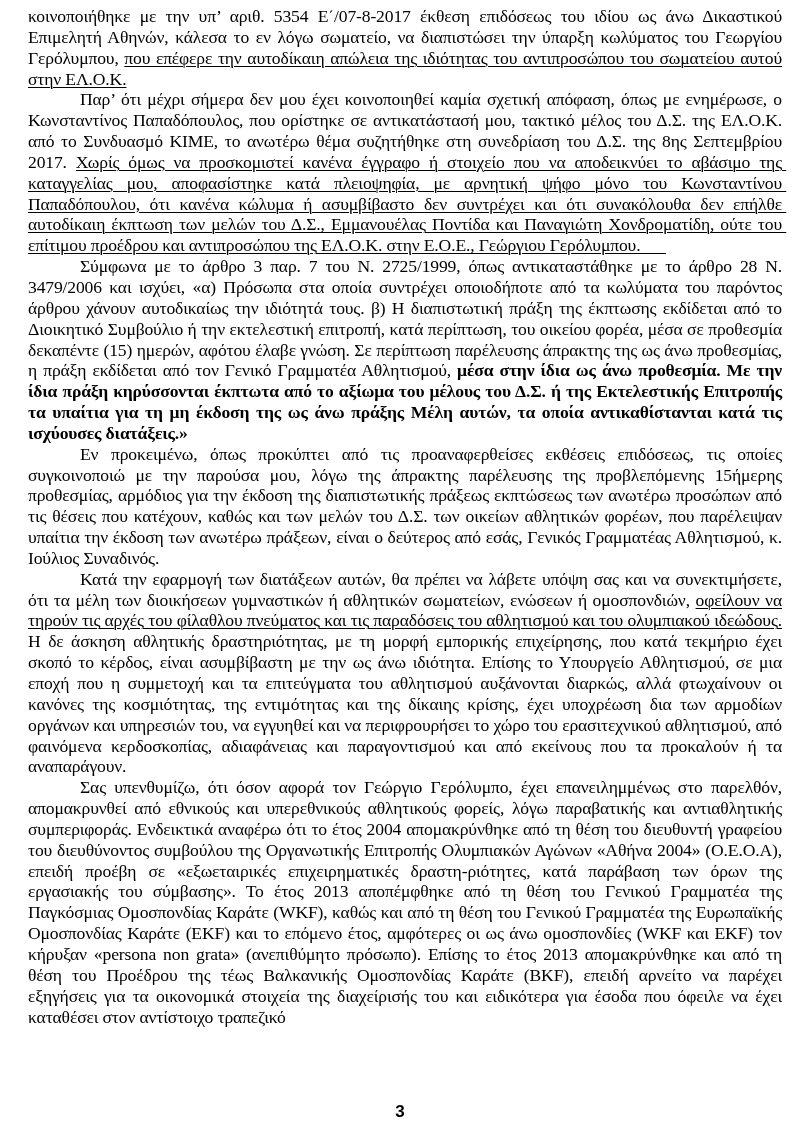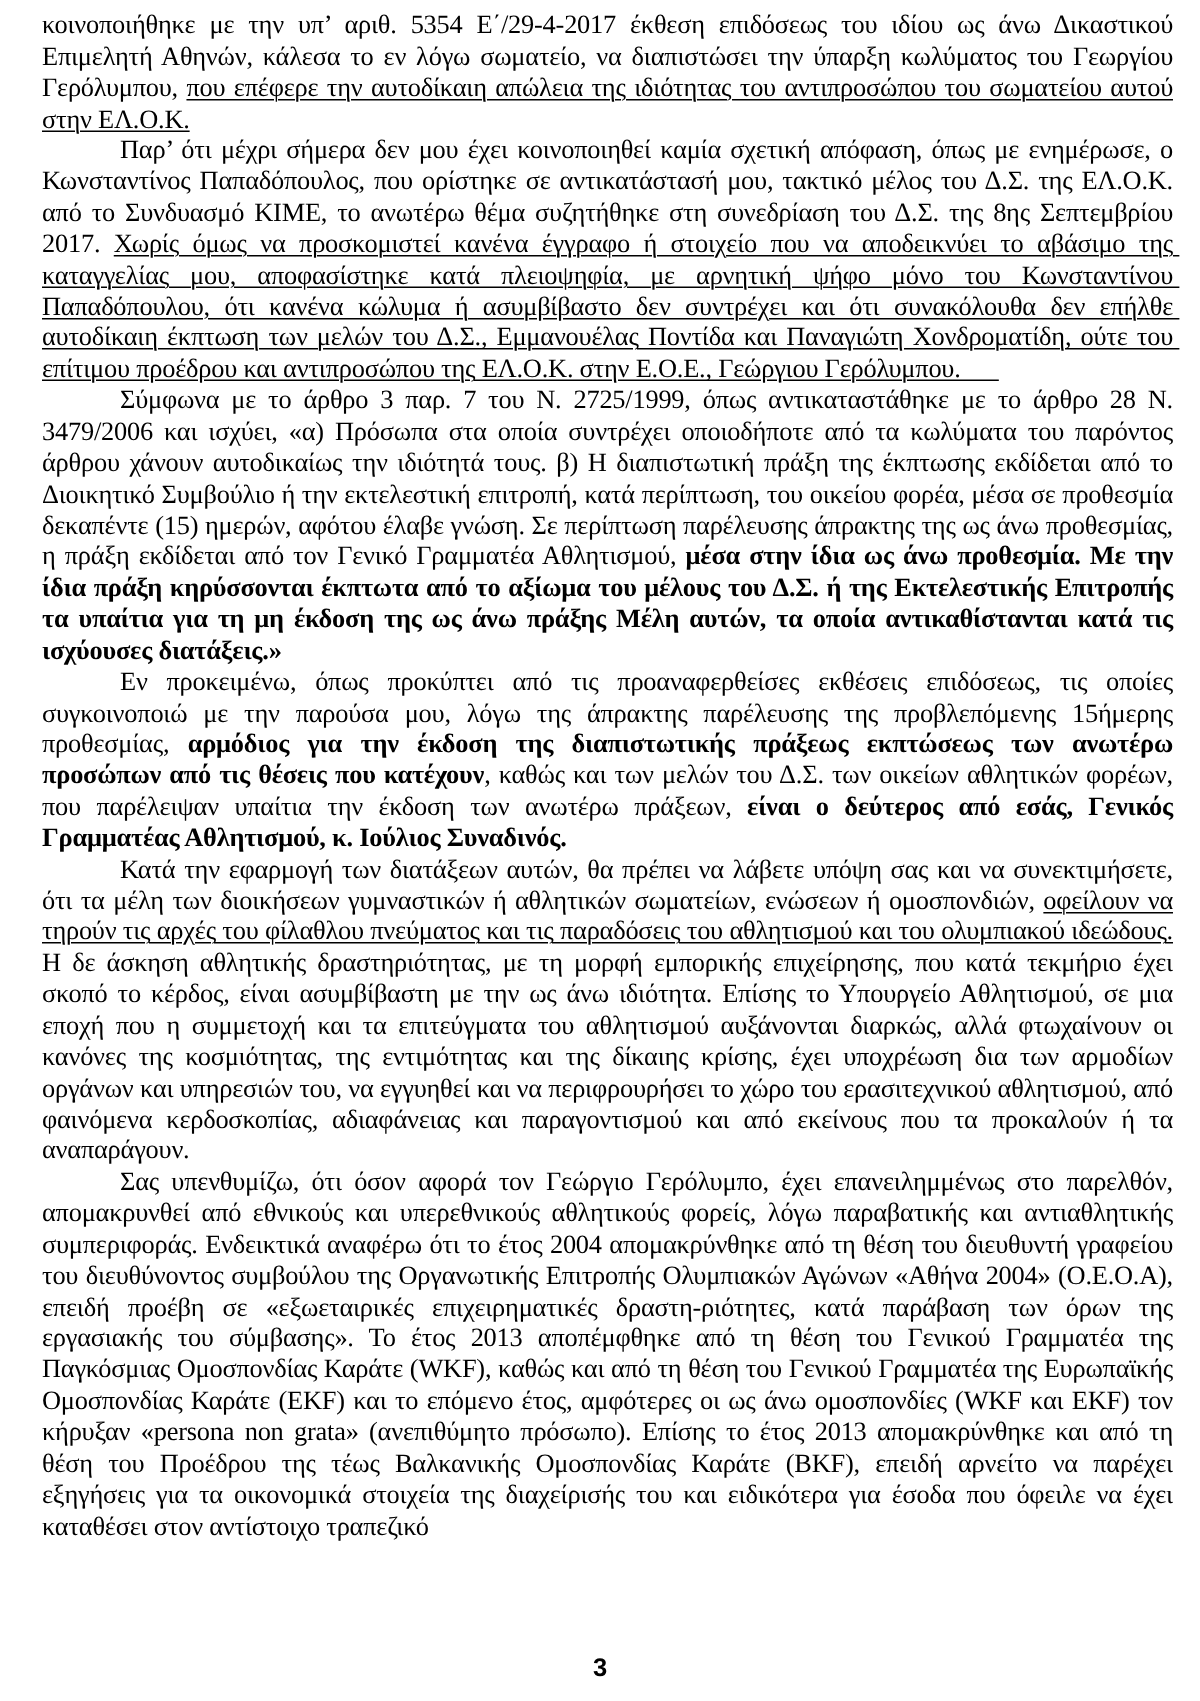--- a/index.html
+++ b/index.html
@@ -37,39 +37,39 @@
       text-decoration: underline;
       text-decoration-thickness: 1px;
       text-underline-offset: 2px;
     }
     .ub {
       font-weight: bold;
       text-decoration-thickness: 2.5px;
       text-underline-offset: 2px;
     }
     .b {
-      font-weight: bold;
+      font-weight: normal;
     }
     .page-number {
       position: absolute;
       left: 0;
       width: 800px;
       top: 1102px;
       text-align: center;
       font-family: "Liberation Sans", "DejaVu Sans", sans-serif;
       font-weight: bold;
       font-size: 17px;
     }
   </style>
 </head>
 <body>
 
 <div class="page">
   <p class="para noindent">
-    <span>κοινοποιήθηκε με την υπ’ αριθ. 5354 Ε΄/29-4-2017 έκθεση επιδόσεως του ιδίου ως άνω Δικαστικού Επιμελητή Αθηνών, κάλεσα το εν λόγω σωματείο, να διαπιστώσει την ύπαρξη κωλύματος του Γεωργίου Γερόλυμπου, </span><span class="u">που επέφερε την αυτοδίκαιη απώλεια της ιδιότητας του αντιπροσώπου του σωματείου αυτού στην ΕΛ.Ο.Κ.</span>
+    <span>κοινοποιήθηκε με την υπ’ αριθ. 5354 Ε΄/07-8-2017 έκθεση επιδόσεως του ιδίου ως άνω Δικαστικού Επιμελητή Αθηνών, κάλεσα το εν λόγω σωματείο, να διαπιστώσει την ύπαρξη κωλύματος του Γεωργίου Γερόλυμπου, </span><span class="u">που επέφερε την αυτοδίκαιη απώλεια της ιδιότητας του αντιπροσώπου του σωματείου αυτού στην ΕΛ.Ο.Κ.</span>
   </p>
   <p class="para">
     <span>Παρ’ ότι μέχρι σήμερα δεν μου έχει κοινοποιηθεί καμία σχετική απόφαση, όπως με ενημέρωσε, ο Κωνσταντίνος Παπαδόπουλος, που ορίστηκε σε αντικατάστασή μου, τακτικό μέλος του Δ.Σ. της ΕΛ.Ο.Κ. από το Συνδυασμό ΚΙΜΕ, το ανωτέρω θέμα συζητήθηκε στη συνεδρίαση του Δ.Σ. της 8ης Σεπτεμβρίου 2017. </span><span class="u" style="white-space: pre-wrap;">Χωρίς όμως να προσκομιστεί κανένα έγγραφο ή στοιχείο που να αποδεικνύει το αβάσιμο της καταγγελίας μου, αποφασίστηκε κατά πλειοψηφία, με αρνητική ψήφο μόνο του Κωνσταντίνου Παπαδόπουλου, ότι κανένα κώλυμα ή ασυμβίβαστο δεν συντρέχει και ότι συνακόλουθα δεν επήλθε αυτοδίκαιη έκπτωση των μελών του Δ.Σ., Εμμανουέλας Ποντίδα και Παναγιώτη Χονδροματίδη, ούτε του επίτιμου προέδρου και αντιπροσώπου της ΕΛ.Ο.Κ. στην Ε.Ο.Ε., Γεώργιου Γερόλυμπου.      </span>
   </p>
   <p class="para">
     <span>Σύμφωνα με το άρθρο 3 παρ. 7 του Ν. 2725/1999, όπως αντικαταστάθηκε με το άρθρο 28 Ν. 3479/2006 και ισχύει, «α) Πρόσωπα στα οποία συντρέχει οποιοδήποτε από τα κωλύματα του παρόντος άρθρου χάνουν αυτοδικαίως την ιδιότητά τους. β) Η διαπιστωτική πράξη της έκπτωσης εκδίδεται από το Διοικητικό Συμβούλιο ή την εκτελεστική επιτροπή, κατά περίπτωση, του οικείου φορέα, μέσα σε προθεσμία δεκαπέντε (15) ημερών, αφότου έλαβε γνώση. Σε περίπτωση παρέλευσης άπρακτης της ως άνω προθεσμίας, η πράξη εκδίδεται από τον Γενικό Γραμματέα Αθλητισμού, </span><span class="ub">μέσα στην ίδια ως άνω προθεσμία.</span><span> </span><span class="ub">Με την ίδια πράξη κηρύσσονται έκπτωτα από το αξίωμα του μέλους του Δ.Σ. ή της Εκτελεστικής Επιτροπής τα υπαίτια για τη μη έκδοση της ως άνω πράξης Μέλη αυτών, τα οποία αντικαθίστανται κατά τις ισχύουσες διατάξεις.»</span>
   </p>
   <p class="para">
     <span>Εν προκειμένω, όπως προκύπτει από τις προαναφερθείσες εκθέσεις επιδόσεως, τις οποίες συγκοινοποιώ με την παρούσα μου, λόγω της άπρακτης παρέλευσης της προβλεπόμενης 15ήμερης προθεσμίας, </span><span class="b">αρμόδιος για την έκδοση της διαπιστωτικής πράξεως εκπτώσεως των ανωτέρω προσώπων από τις θέσεις που κατέχουν</span><span>, καθώς και των μελών του Δ.Σ. των οικείων αθλητικών φορέων, που παρέλειψαν υπαίτια την έκδοση των ανωτέρω πράξεων, </span><span class="b">είναι ο δεύτερος από εσάς, Γενικός Γραμματέας Αθλητισμού, κ. Ιούλιος Συναδινός.</span>
   </p>

